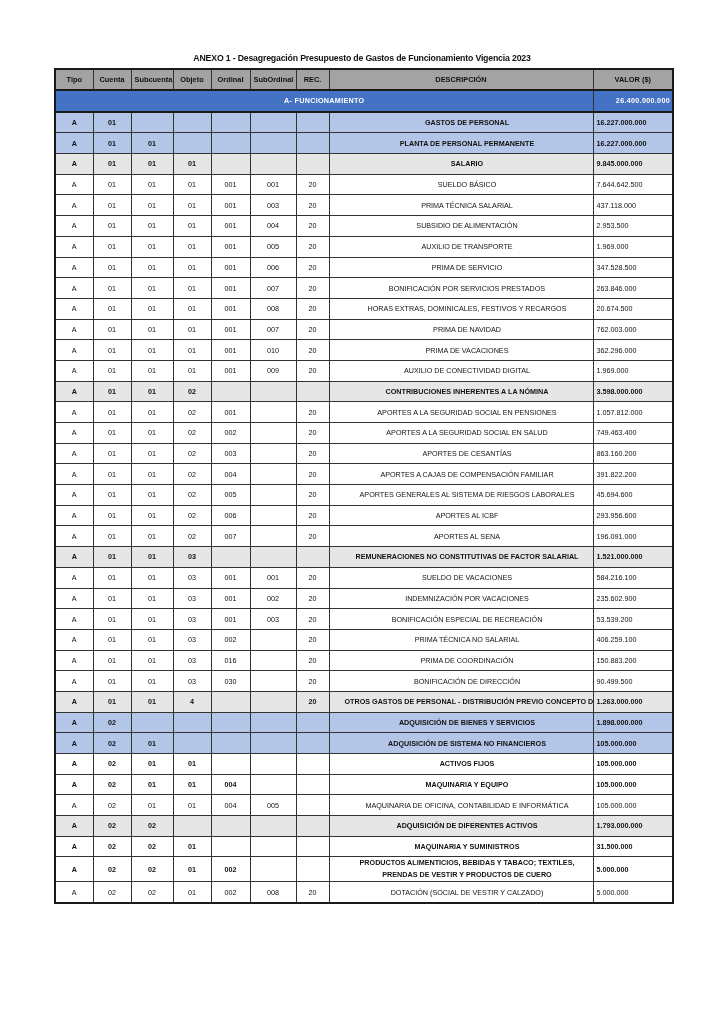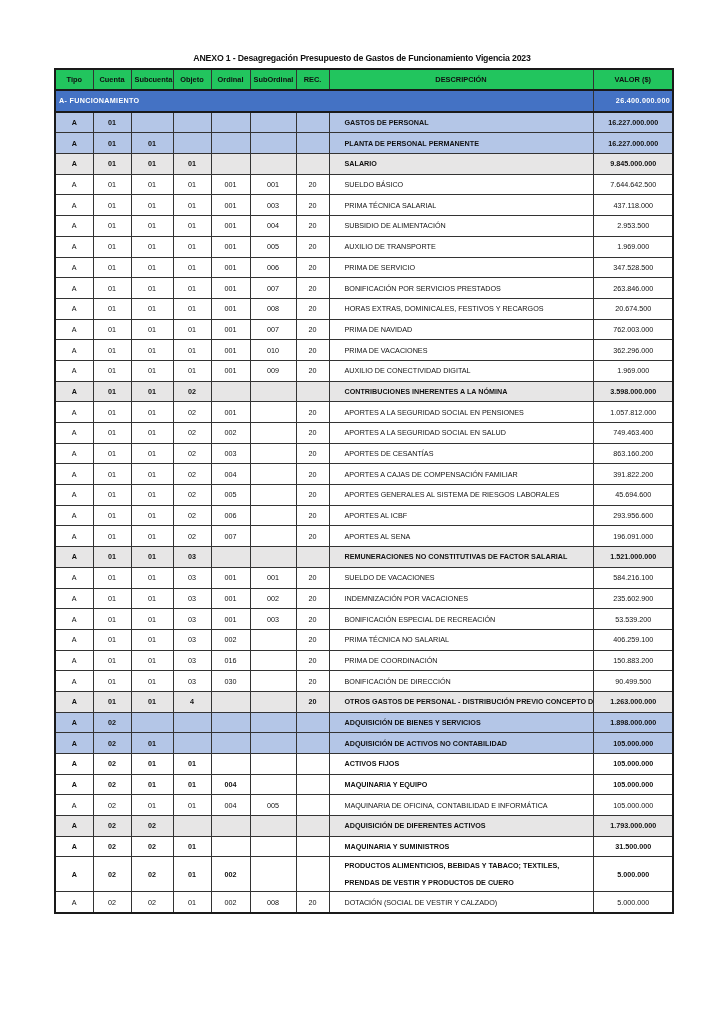--- a/index.html
+++ b/index.html
@@ -1,30 +1,30 @@
 <!DOCTYPE html>
 <html><head>
 <meta charset="utf-8">
 <style>
   html, body { margin: 0; padding: 0; background: #ffffff; }
   body { width: 724px; height: 1024px; position: relative; font-family: "Liberation Sans", sans-serif; color: #111; }
   .title { position: absolute; left: 0; width: 724px; top: 52px; text-align: center; font-size: 9.5px; font-weight: bold; letter-spacing: -0.2px; transform: scaleX(0.92); }
   table { position: absolute; left: 54px; top: 68px; width: 618px; border-collapse: collapse; table-layout: fixed; border: 2px solid #1a1a1a; }
   td, th { border: 1px solid #333; padding: 0 3px; font-size: 7.2px; height: 19.7px; overflow: hidden; white-space: nowrap; }
-  th { background: #22c55e; font-weight: bold; text-align: center; height: 19px; font-size: 7.4px; border-bottom: 2px solid #1a1a1a; }
+  th { background: #a3a3a3; font-weight: bold; text-align: center; height: 19px; font-size: 7.4px; border-bottom: 2px solid #1a1a1a; }
   td.c { text-align: center; }
-  td.d { text-align: left; padding-left: 15px; }
-  td.v { text-align: center; padding-right: 2px; }
-  tr.func td { background: #4472c4; color: #fff; font-weight: bold; letter-spacing: 0.3px; border-bottom: 2px solid #1a1a1a; }
+  td.d { text-align: center; padding-left: 15px; }
+  td.v { text-align: left; padding-right: 2px; }
+  tr.func td { background: #4472c4; color: #fff; font-weight: bold; text-align: center; letter-spacing: 0.3px; border-bottom: 2px solid #1a1a1a; }
   tr.func td.v { text-align: right; }
   tr.l1 td { background: #b4c6e7; font-weight: bold; }
   tr.l2 td { background: #e7e6e6; font-weight: bold; }
   tr.l3 td { background: #ffffff; font-weight: bold; }
   tr.det td { background: #ffffff; font-weight: normal; }
-  td.wrap { white-space: normal; line-height: 17px; }
+  td.wrap { white-space: normal; line-height: 12px; }
 </style>
 </head>
 <body>
 
 <div class="title">ANEXO 1 - Desagregación Presupuesto de Gastos de Funcionamiento Vigencia 2023</div>
 
 <table>
   <colgroup>
     <col style="width:38px">
       <col style="width:38px">
@@ -385,21 +385,21 @@
         <td class="v">1.898.000.000</td>
       </tr>
       <tr class="l1">
         <td class="c">A</td>
         <td class="c">02</td>
         <td class="c">01</td>
         <td class="c"></td>
         <td class="c"></td>
         <td class="c"></td>
         <td class="c"></td>
-        <td class="d">ADQUISICIÓN DE ACTIVOS NO CONTABILIDAD</td>
+        <td class="d">ADQUISICIÓN DE SISTEMA NO FINANCIEROS</td>
         <td class="v">105.000.000</td>
       </tr>
       <tr class="l3">
         <td class="c">A</td>
         <td class="c">02</td>
         <td class="c">01</td>
         <td class="c">01</td>
         <td class="c"></td>
         <td class="c"></td>
         <td class="c"></td>

